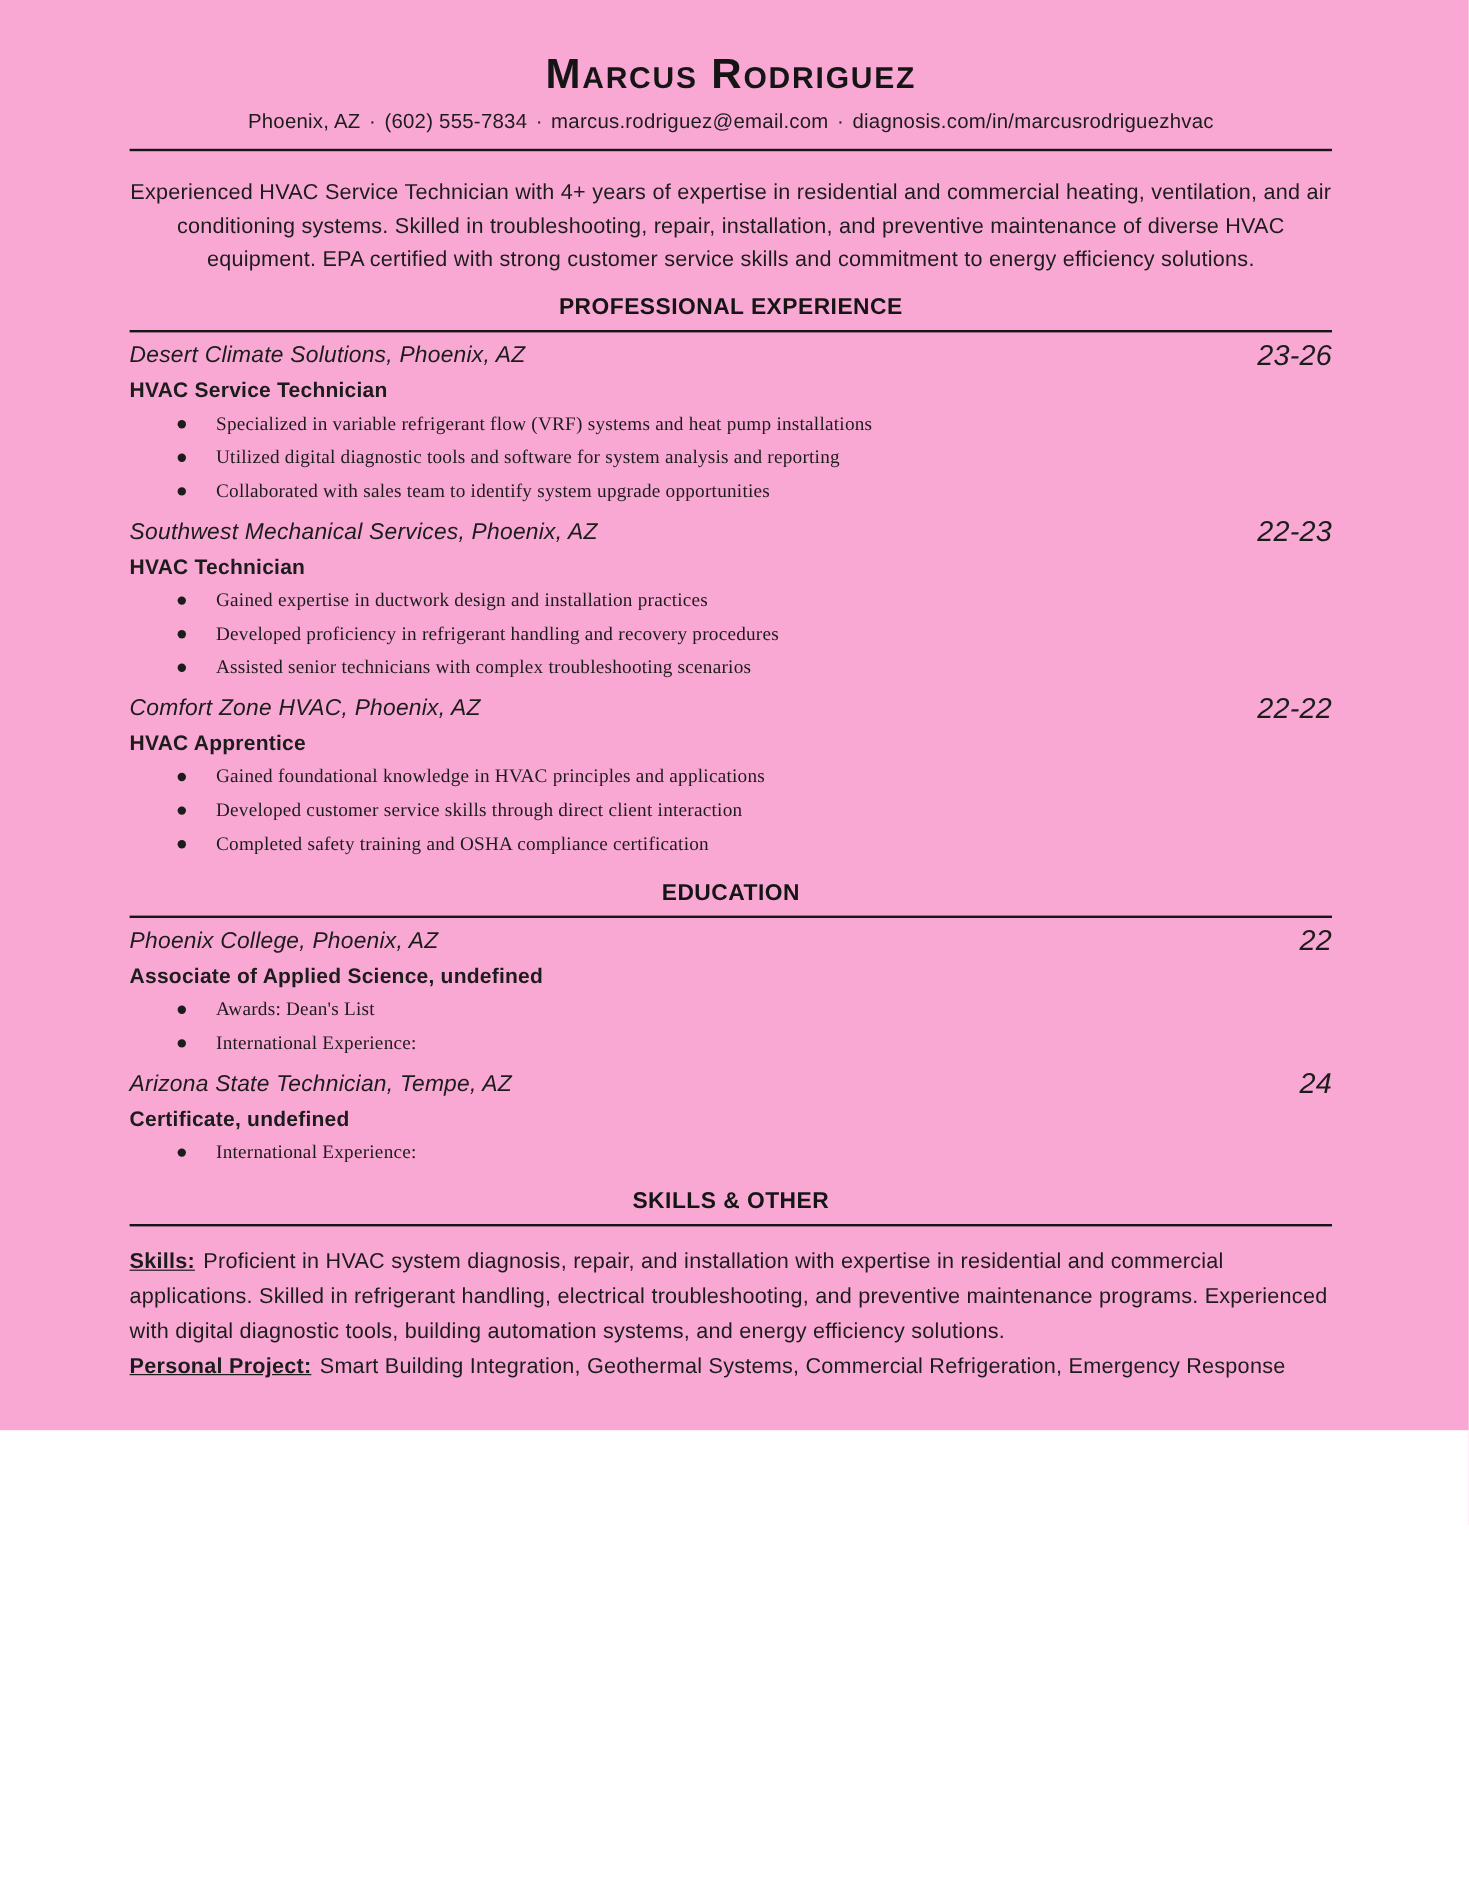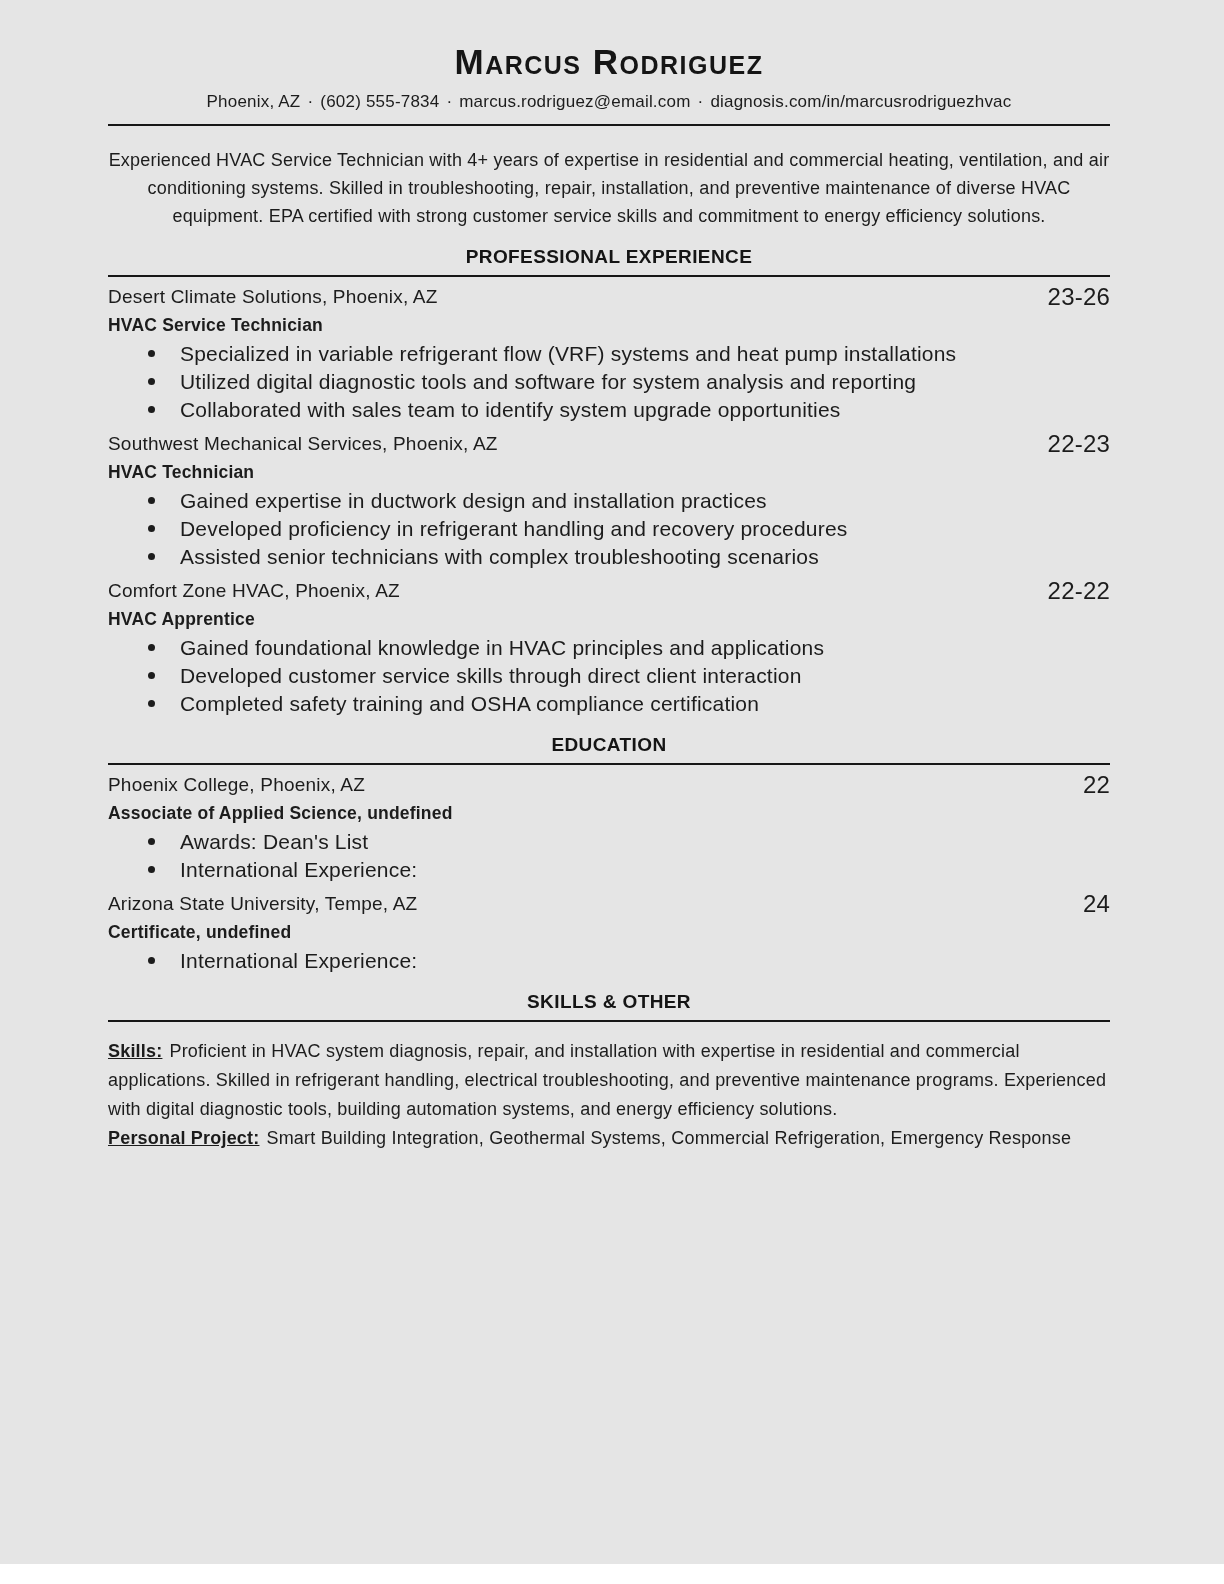--- a/index.html
+++ b/index.html
@@ -3,22 +3,22 @@
 <meta charset="utf-8">
 <style>
   * { margin: 0; padding: 0; box-sizing: border-box; }
   html, body { background: #ffffff; }
   body {
     font-family: "Liberation Sans", sans-serif;
     color: #1c1c1c;
   }
   .page {
     width: 1224px;
-    height: 1564px;
-    background: #e5e5e5;
+    height: 1192px;
+    background: #f9a8d4;
     padding: 42px 114px 40px 108px;
     position: relative;
     overflow: hidden;
   }
   
   .name {
     text-align: center;
     font-variant: small-caps;
     font-weight: 700;
     font-size: 35px;
@@ -59,37 +59,39 @@
     margin-bottom: 7px;
     color: #151515;
   }
   .entry-head {
     display: flex;
     justify-content: space-between;
     align-items: flex-end;
     font-size: 19px;
     line-height: 29px;
     letter-spacing: 0.2px;
+    font-style: italic;
   }
   .entry-head:first-of-type { margin-top: 5px; }
   .entry-dates { font-size: 24px; white-space: nowrap; }
   .entry-role {
     font-weight: 700;
     font-size: 17.5px;
     line-height: 29px;
     letter-spacing: 0.2px;
   }
   ul.bullets { list-style: none; }
   ul.bullets li {
     display: flex;
     align-items: flex-start;
-    font-size: 21px;
+    font-size: 16px;
     line-height: 28px;
     padding-left: 40px;
     letter-spacing: 0.2px;
+    font-family: Liberation Serif, serif;
   }
   ul.bullets li::before {
     content: "";
     width: 7px;
     height: 7px;
     border-radius: 50%;
     background: #1c1c1c;
     flex-shrink: 0;
     margin: 10px 25px 0 0;
   }
@@ -176,21 +178,21 @@
       </div>
       <div class="entry-role">Associate of Applied Science, undefined</div>
       <ul class="bullets">
         <li>Awards: Dean's List</li>
         <li>International Experience:</li>
       </ul>
     </div>
 
     <div class="entry">
       <div class="entry-head">
-        <span>Arizona State University, Tempe, AZ</span>
+        <span>Arizona State Technician, Tempe, AZ</span>
         <span class="entry-dates">24</span>
       </div>
       <div class="entry-role">Certificate, undefined</div>
       <ul class="bullets">
         <li>International Experience:</li>
       </ul>
     </div>
   </section>
 
   <section>

